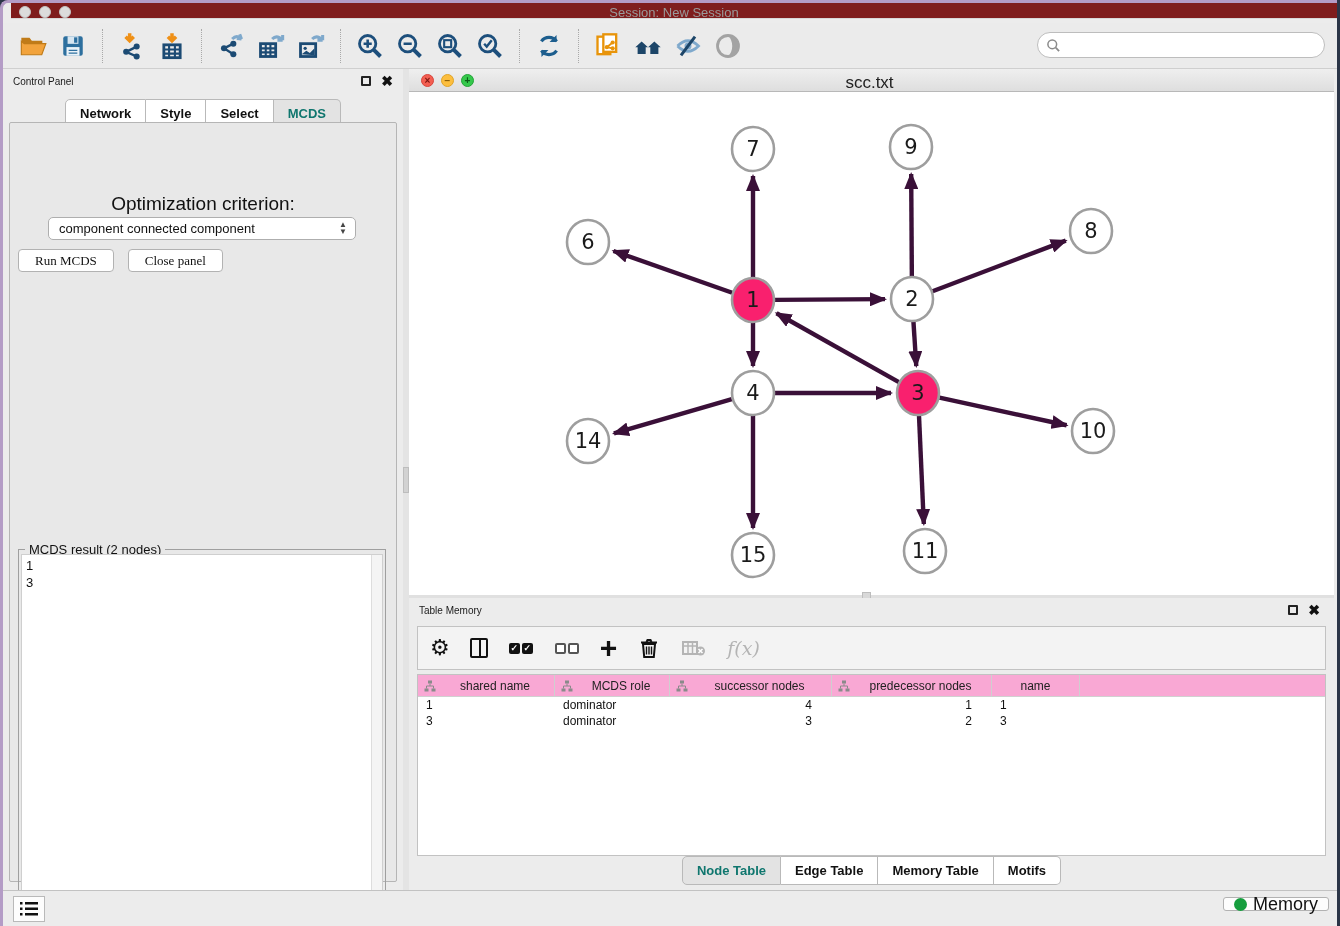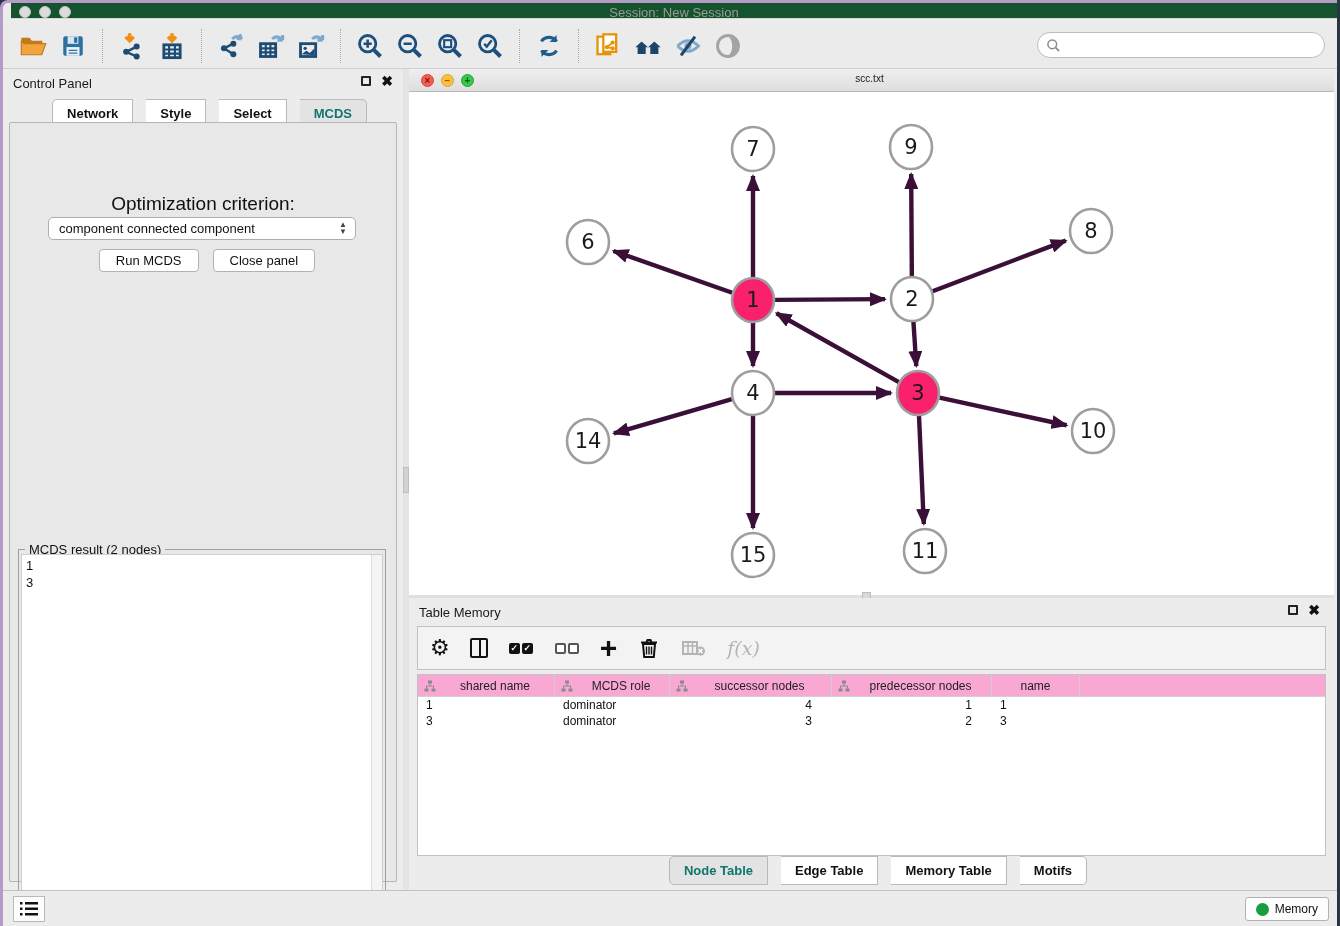--- a/index.html
+++ b/index.html
@@ -6,73 +6,73 @@
   html,body { width:1340px; height:926px; overflow:hidden; }
   body { background:#2b3547; font-family:"Liberation Sans", sans-serif; }
 
   .app-window {
     position:absolute; left:0; top:0; width:1337px; height:926px;
     border-top:3px solid #b49cc6; border-left:3px solid #b49cc6;
     border-radius:8px 0 0 0; background:#ececec; overflow:hidden;
   }
 
   
-  .titlebar { position:absolute; left:8px; top:0; right:0; height:16px; background:#14532d; border-bottom:1px solid #d8d8d8; }
+  .titlebar { position:absolute; left:8px; top:0; right:0; height:16px; background:#7f1d1d; border-bottom:1px solid #d8d8d8; }
   .tl-group { position:absolute; left:8px; top:3px; display:flex; gap:8px; }
   .tl { width:12px; height:12px; border-radius:50%; background:#dcdcdc; border:1px solid #c3c3c3; }
   .win-title { position:absolute; left:0; right:0; top:2px; text-align:center; font-size:13px; color:#9a9a9a; }
 
   
   .toolbar { position:absolute; left:0; top:20px; right:0; height:46px; background:#ebebeb; border-bottom:1px solid #cfcfcf; display:flex; align-items:center; padding-left:10px; }
   .tb-btn { width:34px; height:34px; display:flex; align-items:center; justify-content:center; margin:0 3px; }
   .tb-sep { width:1px; height:34px; border-left:1px dotted #a9a9a9; margin:0 9px; }
   .search-wrap { position:absolute; right:12px; top:9px; width:288px; height:26px; background:#fff; border:1px solid #bdbdbd; border-radius:13px; display:flex; align-items:center; padding-left:8px; }
   .search-wrap input { border:none; outline:none; flex:1; font-size:13px; background:transparent; font-family:"Liberation Sans",sans-serif; }
 
   
   .main { position:absolute; left:0; top:66px; right:0; bottom:36px; }
 
   
   .control-panel { position:absolute; left:0; top:0; width:400px; bottom:0; background:#ececec; }
   .panel-header { position:absolute; left:0; top:0; right:0; height:28px; }
-  .panel-title { position:absolute; left:10px; top:7px; font-size:13px; color:#1a1a1a; }
+  .panel-title { position:absolute; left:10px; top:7px; font-size:10px; color:#1a1a1a; }
   .panel-controls { position:absolute; right:10px; top:7px; display:flex; gap:10px; align-items:center; }
   .float-icon { width:10px; height:10px; border:2px solid #222; border-radius:1px; }
   .close-icon { font-size:14px; font-weight:bold; color:#111; line-height:10px; }
 
   .cp-tabs { position:absolute; left:0; top:30px; width:100%; display:flex; justify-content:center; }
-  .tab { height:29px; padding:0 14px; font-size:13px; font-weight:600; background:#fff; border:1px solid #b9b9b9; border-left:none; display:flex; align-items:center; color:#111;margin-left:13px; }
+  .tab { height:29px; padding:0 14px; font-size:13px; font-weight:600; background:#fff; border:1px solid #b9b9b9; border-left:none; display:flex; align-items:center; color:#111; }
   .tab:first-child { border-left:1px solid #b9b9b9; border-radius:5px 0 0 5px; }
   .tab:last-child { border-radius:0 5px 5px 0; }
   .tab.selected { background:#e3e3e3; color:#0f766e; }
 
   .cp-body { position:absolute; left:6px; right:6px; top:53px; bottom:8px; background:#e8e8e8; border:1px solid #b5b5b5; border-radius:2px; }
   .opt-label { position:absolute; left:0; right:0; top:70px; text-align:center; font-size:19px; color:#111; }
   .criterion-select { position:absolute; left:38px; right:40px; top:94px; height:23px; background:#fff; border:1px solid #aeaeae; border-radius:5px; font-size:13px; display:flex; align-items:center; padding-left:10px; color:#111; }
   .spin-arrows { position:absolute; right:8px; top:3px; display:flex; flex-direction:column; line-height:7px; font-size:8px; color:#444; }
-  .cp-buttons { position:absolute; left:8px; right:0; top:126px; display:flex; justify-content:center; gap:14px; }
+  .cp-buttons { position:absolute; left:8px; right:0; top:126px; display:flex; gap:14px;font-family:Liberation Serif, serif; }
   .btn { height:23px; padding:0 16px; background:#fff; border:1px solid #b2b2b2; border-radius:4px; font-size:13px; color:#111; display:flex; align-items:center; }
 
   .result-box { position:absolute; left:8px; right:10px; top:426px; height:385px; border:1px solid #9f9f9f; }
   .result-legend { position:absolute; left:6px; top:-8px; background:#e8e8e8; padding:0 4px; font-size:13px; color:#111;text-align:right; }
   .result-inner { position:absolute; left:2px; right:2px; top:4px; bottom:2px; background:#fff; border:1px solid #cfcfcf; }
   .result-lines { position:absolute; left:4px; top:2px; font-size:13px; line-height:17px; color:#111; }
   .result-scroll { position:absolute; right:0; top:0; bottom:0; width:11px; background:#f4f4f4; border-left:1px solid #ddd; }
 
   
   .v-splitter { position:absolute; left:400px; top:0; width:6px; bottom:0; background:#e4e4e4; }
   .v-splitter .grip { position:absolute; left:0; top:398px; width:6px; height:26px; background:#d2d2d2; border:1px solid #bdbdbd; }
 
   
   .right-col { position:absolute; left:406px; right:3px; top:0; bottom:0; }
 
   .net-window { position:absolute; left:0; top:0; right:0; height:526px; background:#fff; }
   .net-titlebar { position:absolute; left:0; top:0; right:0; height:23px; background:linear-gradient(#efefef,#dedede); border-bottom:1px solid #b8b8b8; }
   .net-tl { position:absolute; top:5px; width:13px; height:13px; border-radius:50%; font-size:10px; font-weight:bold; display:flex; align-items:center; justify-content:center; }
-  .net-title { position:absolute; left:0; right:4px; top:4px; text-align:center; font-size:10px; color:#222; }
+  .net-title { position:absolute; left:0; right:4px; top:4px; text-align:center; font-size:17px; color:#222; }
   .net-canvas { position:absolute; left:0; top:23px; right:0; bottom:0; background:#fff; }
   .net-canvas svg { display:block; }
 
   .h-splitter { position:absolute; left:0; right:0; top:526px; height:3px; background:#e0e0e0; }
   .h-splitter .grip { position:absolute; left:453px; top:-3px; width:9px; height:8px; background:#d8d8d8; border:1px solid #bdbdbd; }
 
   
   .table-panel { position:absolute; left:0; right:0; top:529px; bottom:0; background:#ececec; }
   .tp-toolbar { position:absolute; left:8px; right:8px; top:28px; height:44px; background:#f3f3f3; border:1px solid #c2c2c2; display:flex; align-items:center; padding-left:12px; gap:20px; }
   .tp-icon { display:flex; align-items:center; justify-content:center; height:28px; }
@@ -92,21 +92,21 @@
   .tp-col .collabel { flex:1; text-align:center; padding:0 4px; }
   .tp-row { display:flex; height:16px; font-size:12px; color:#111; }
   .tp-cell { padding:1px 6px 0 8px; white-space:nowrap; overflow:hidden; }
   .tp-cell.num { text-align:right; padding-right:20px; }
 
   .tp-tabs { position:absolute; left:0; right:0; bottom:5px; display:flex; justify-content:center; }
 
   
   .statusbar { position:absolute; left:0; right:0; bottom:0; height:36px; background:#ececec; border-top:1px solid #c2c2c2; }
   .list-btn { position:absolute; left:10px; top:5px; width:32px; height:26px; background:#fdfdfd; border:1px solid #b9b9b9; display:flex; align-items:center; justify-content:center; }
-  .memory-btn { position:absolute; right:8px; top:6px; height:24px; padding:0 10px; background:#fdfdfd; border:1px solid #b2b2b2; border-radius:3px; display:flex; align-items:center; gap:6px; font-size:12px; color:#111; }
+  .memory-btn { position:absolute; right:8px; top:6px; height:14px; padding:0 10px; background:#fdfdfd; border:1px solid #b2b2b2; border-radius:3px; display:flex; align-items:center; gap:6px; font-size:18px; color:#111; }
   .mem-dot { width:13px; height:13px; border-radius:50%; background:#169e3e; }
 </style>
 </head>
 <body>
 
 <div class="app-window">
 
   <div class="titlebar">
     <div class="tl-group">
       <div class="tl"></div>

